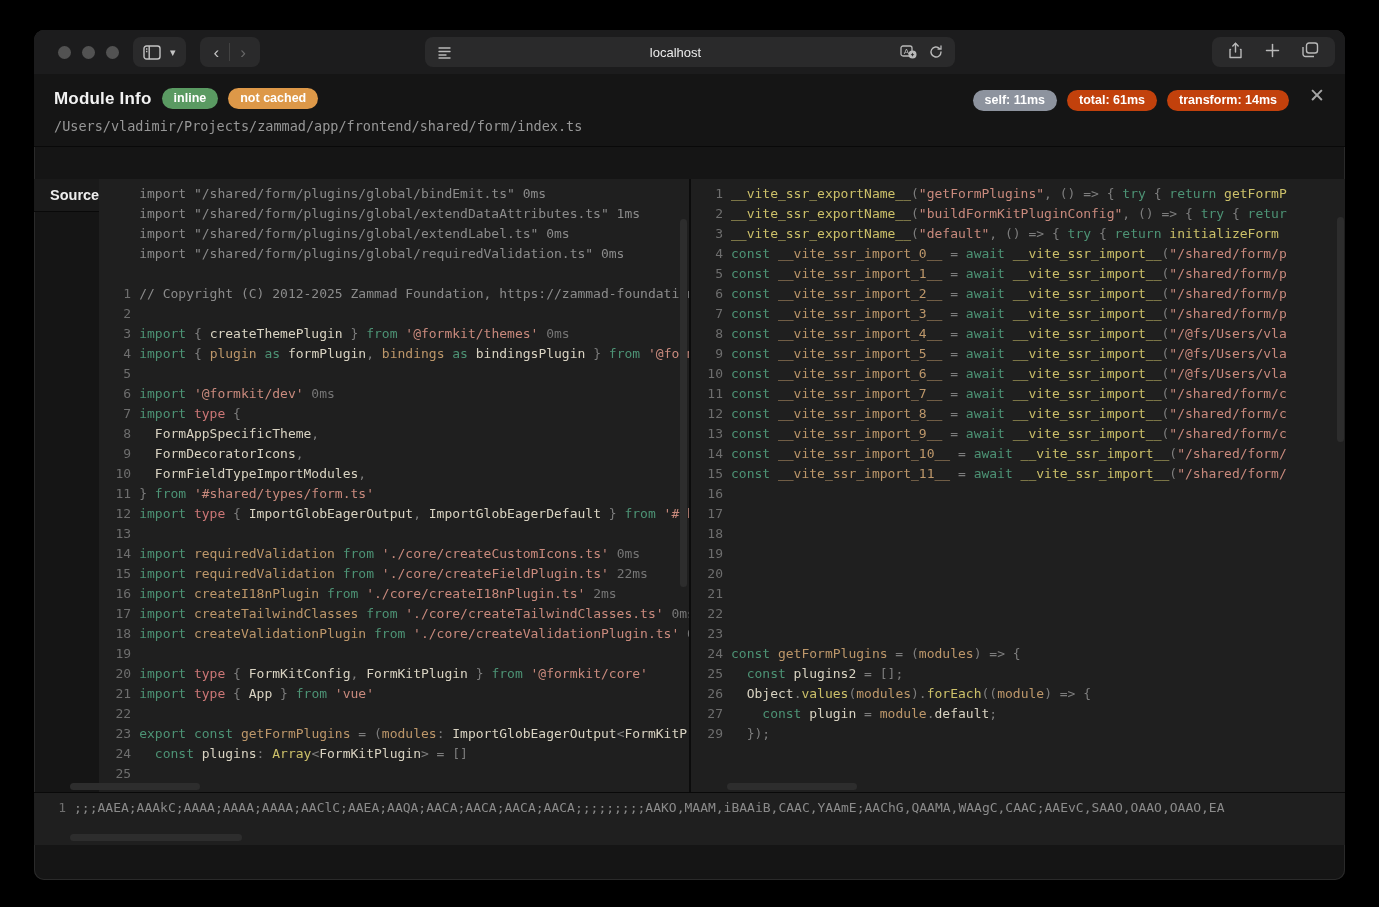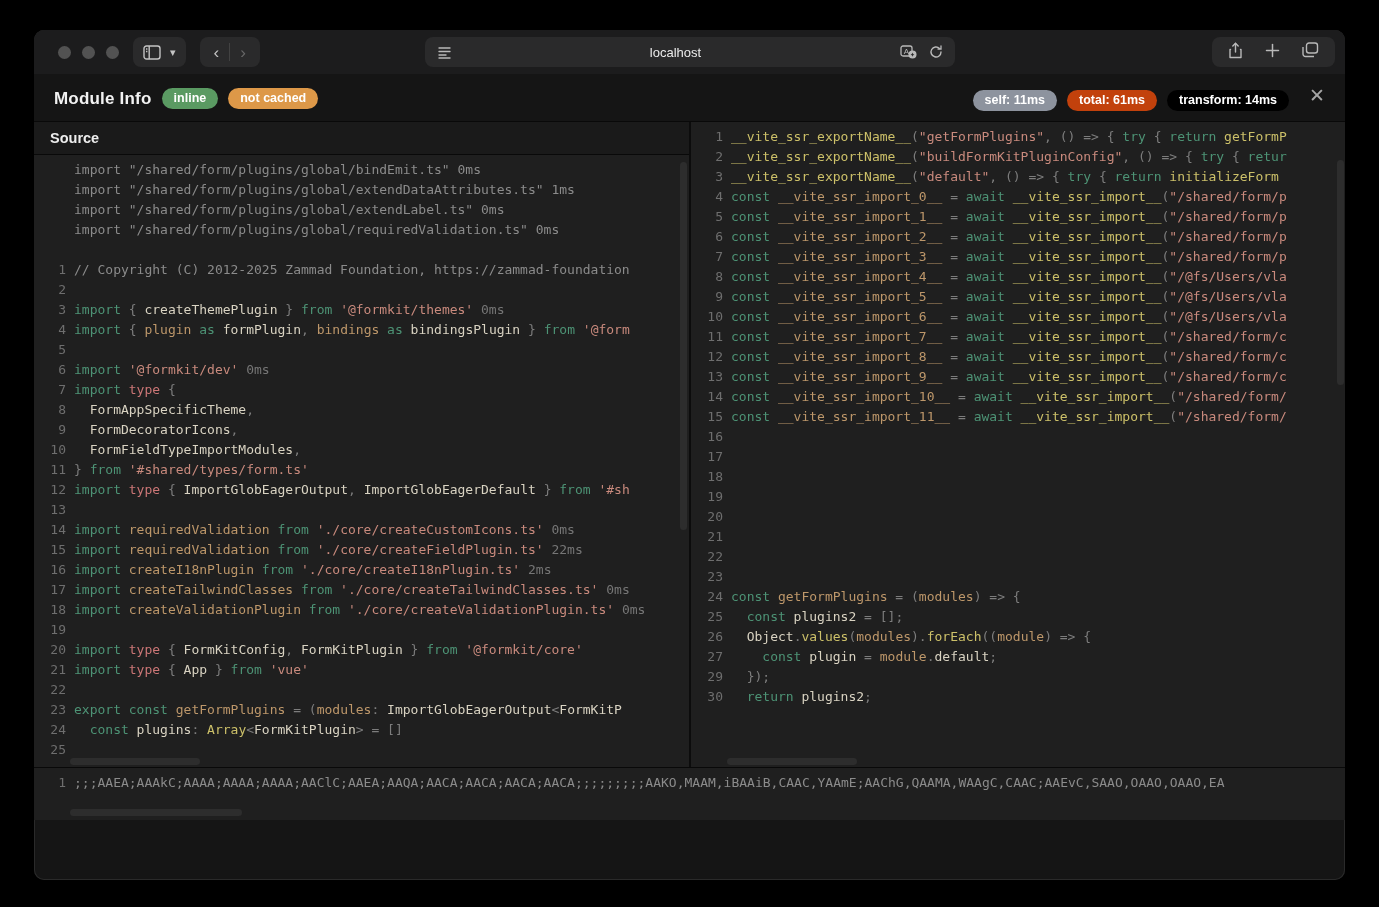--- a/index.html
+++ b/index.html
@@ -40,21 +40,21 @@
   .metrics { position:absolute; right:56px; top:16px; display:flex; gap:10px; }
   .metric { border-radius:999px; color:#fff; font-size:12.5px; font-weight:700;
             padding:3px 12px 4px; white-space:nowrap; }
   .close-x { position:absolute; right:20px; top:12px; color:#a6a6a6; font-size:19px;
              line-height:1; cursor:pointer; }
   .path { font-family:"DejaVu Sans Mono", monospace; font-size:13.5px; color:#979797;
           margin-top:9px; }
 
   
   .split { display:flex; height:646px; border-top:1px solid #090909; }
-  .panel { display:flex; flex-direction:column; position:relative; min-width:0; }
+  .panel { display:flex; flex-direction:row; position:relative; min-width:0;margin-top:32px; }
   .panel.left { width:657px; border-right:2px solid #0c0c0c; }
   .panel.right { flex:1; }
   .panel-h { height:33px; background:#1a1a1a; border-bottom:1px solid #090909;
              display:flex; align-items:center; padding-left:16px;
              font-size:14.5px; font-weight:700; color:#ededed; }
   .codearea { flex:1; background:#1f1f1f; overflow:hidden; position:relative;
               padding-top:5px; font-family:"DejaVu Sans Mono", monospace;
               font-size:13px; line-height:20px; }
   .cl { display:flex; height:20px; white-space:pre; }
   .ln { width:32px; flex:0 0 32px; text-align:right; padding-right:0; color:#6e6e6e; }
@@ -153,23 +153,24 @@
 
     <div class="page-header">
       <div class="titlerow">
         <span class="page-title">Module Info</span>
         <span class="pill" id="badge-0" style="background: rgb(90, 154, 98);">inline</span>
         <span class="pill" id="badge-1" style="background: rgb(221, 152, 72);">not cached</span>
       </div>
       <div class="metrics">
         <span class="metric" style="background: rgb(141, 147, 158);">self: 11ms</span>
         <span class="metric" style="background: #c2410c;">total: 61ms</span>
-        <span class="metric" style="background: #000000;">transform: 14ms</span>
+        <span class="metric" style="background: #c2410c;">transform: 14ms</span>
       </div>
       <span class="close-x">✕</span>
+      <div class="path">/Users/vladimir/Projects/zammad/app/frontend/shared/form/index.ts</div>
     </div>
 
     <div class="split">
       <section class="panel left">
         <div class="panel-h">Source</div>
         <div class="codearea" id="source-code">
             <div class="cl"><span class="ln"></span><span class="ct"><span style="color: rgb(139, 139, 139);">import "/shared/form/plugins/global/bindEmit.ts" 0ms</span></span></div>
             <div class="cl"><span class="ln"></span><span class="ct"><span style="color: rgb(139, 139, 139);">import "/shared/form/plugins/global/extendDataAttributes.ts" 1ms</span></span></div>
             <div class="cl"><span class="ln"></span><span class="ct"><span style="color: rgb(139, 139, 139);">import "/shared/form/plugins/global/extendLabel.ts" 0ms</span></span></div>
             <div class="cl"><span class="ln"></span><span class="ct"><span style="color: rgb(139, 139, 139);">import "/shared/form/plugins/global/requiredValidation.ts" 0ms</span></span></div>
@@ -226,21 +227,20 @@
             <div class="cl"><span class="ln">19</span><span class="ct"></span></div>
             <div class="cl"><span class="ln">20</span><span class="ct"></span></div>
             <div class="cl"><span class="ln">21</span><span class="ct"></span></div>
             <div class="cl"><span class="ln">22</span><span class="ct"></span></div>
             <div class="cl"><span class="ln">23</span><span class="ct"></span></div>
             <div class="cl"><span class="ln">24</span><span class="ct"><span style="color: rgb(77, 147, 117);">const</span><span style="color: rgb(189, 151, 106);"> getFormPlugins</span><span style="color: rgb(125, 125, 125);"> = (</span><span style="color: rgb(189, 151, 106);">modules</span><span style="color: rgb(125, 125, 125);">) =&gt; {</span></span></div>
             <div class="cl"><span class="ln">25</span><span class="ct"><span style="color: rgb(125, 125, 125);">  </span><span style="color: rgb(77, 147, 117);">const</span><span style="color: rgb(217, 211, 194);"> plugins2</span><span style="color: rgb(125, 125, 125);"> = [];</span></span></div>
             <div class="cl"><span class="ln">26</span><span class="ct"><span style="color: rgb(125, 125, 125);">  </span><span style="color: rgb(217, 211, 194);">Object</span><span style="color: rgb(125, 125, 125);">.</span><span style="color: rgb(204, 192, 105);">values</span><span style="color: rgb(125, 125, 125);">(</span><span style="color: rgb(189, 151, 106);">modules</span><span style="color: rgb(125, 125, 125);">).</span><span style="color: rgb(204, 192, 105);">forEach</span><span style="color: rgb(125, 125, 125);">((</span><span style="color: rgb(189, 151, 106);">module</span><span style="color: rgb(125, 125, 125);">) =&gt; {</span></span></div>
             <div class="cl"><span class="ln">27</span><span class="ct"><span style="color: rgb(125, 125, 125);">    </span><span style="color: rgb(77, 147, 117);">const</span><span style="color: rgb(217, 211, 194);"> plugin</span><span style="color: rgb(125, 125, 125);"> = </span><span style="color: rgb(189, 151, 106);">module</span><span style="color: rgb(125, 125, 125);">.</span><span style="color: rgb(217, 211, 194);">default</span><span style="color: rgb(125, 125, 125);">;</span></span></div>
             <div class="cl"><span class="ln">29</span><span class="ct"><span style="color: rgb(125, 125, 125);">  });</span></span></div>
-            <div class="cl"><span class="ln">30</span><span class="ct"><span style="color: rgb(77, 147, 117);">  return</span><span style="color: rgb(217, 211, 194);"> plugins2</span><span style="color: rgb(125, 125, 125);">;</span></span></div>
           </div>
         <div class="sb v" style="top:38px; height:225px; right:1px;"></div>
         <div class="sb h" style="left:36px; width:130px;"></div>
       </section>
     </div>
 
     <div class="mapsec">
       <div class="map-code">
         <div class="cl">
           <span class="ln">1</span>

